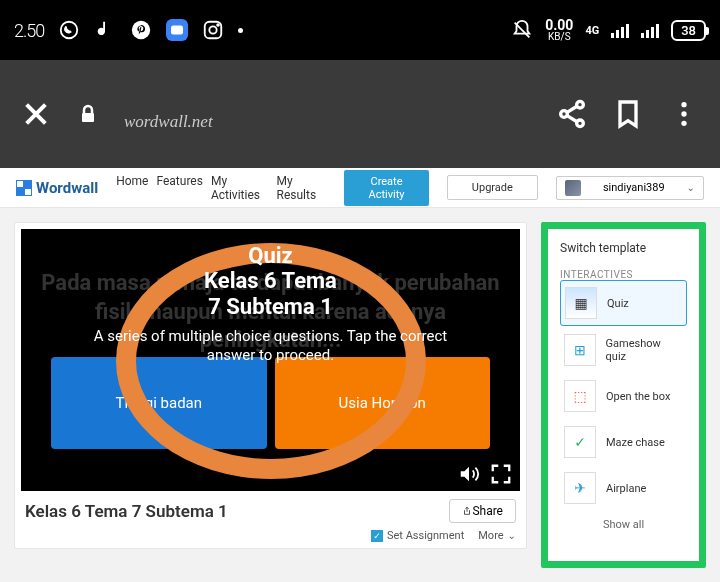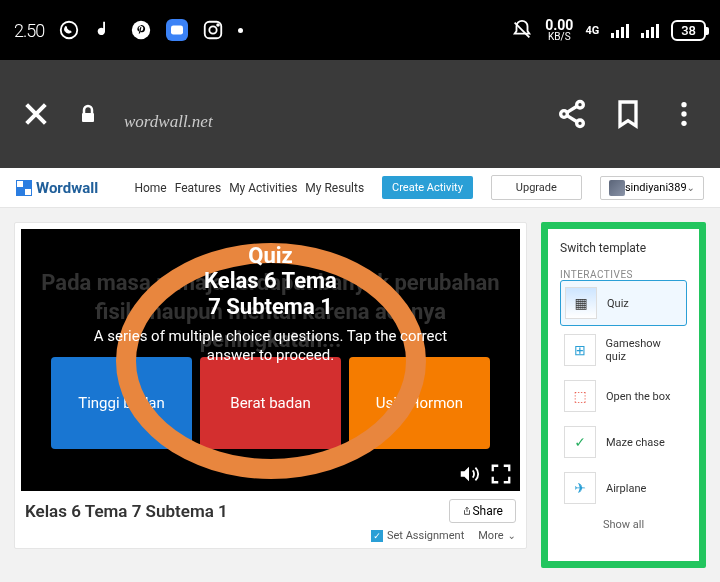--- a/index.html
+++ b/index.html
@@ -29,21 +29,21 @@
 .topnav{height:40px;background:#fff;border-bottom:1px solid #e5e5e5;display:flex;align-items:center;padding:0 16px;gap:18px}
 .logo{display:flex;align-items:center;gap:4px;font-weight:700;color:#205f9a;font-size:15px}
 .logo-icon{width:16px;height:16px;background:#2a7de1;display:inline-block;position:relative}
 .logo-icon::before,.logo-icon::after{content:"";position:absolute;background:#fff}
 .logo-icon::before{width:6px;height:6px;left:1px;top:1px}
 .logo-icon::after{width:6px;height:6px;right:1px;bottom:1px}
 .navlinks{display:flex;gap:8px;margin-left:auto}
 .navlink{font-size:12px;color:#333;text-decoration:none}
 .btn-create{background:#2a9fd6;color:#fff;padding:5px 10px;font-size:11px;border:none;border-radius:2px}
 .btn-upgrade{background:#fff;color:#333;padding:5px 24px;font-size:11px;border:1px solid #ccc;border-radius:2px}
-.userbox{display:flex;align-items:center;gap:0;border:1px solid #ccc;padding:3px 8px;font-size:11px;border-radius:2px}
+.userbox{display:flex;align-items:center;gap:22px;border:1px solid #ccc;padding:3px 8px;font-size:11px;border-radius:2px}
 .userbox .avatar{width:16px;height:16px;background:linear-gradient(135deg,#5a6478,#8a94a8);border-radius:2px}
 .chev{font-size:10px;color:#666}
 .body-area{flex:1;display:flex;background:#f2f2f2;padding:14px;gap:14px}
 .left-col{flex:1;display:flex;flex-direction:column}
 .game-card{background:#fff;border:1px solid #e5e5e5;border-radius:2px;padding:6px}
 .game-screen{background:#000;height:262px;position:relative;overflow:hidden}
 .gs-bg-text{position:absolute;top:40px;left:0;right:0;text-align:center;color:#333;font-size:22px;font-weight:700;line-height:1.3;padding:0 20px}
 .gs-buttons{position:absolute;bottom:42px;left:0;right:0;display:flex;justify-content:center;gap:8px;padding:0 30px}
 .gs-btn{flex:1;height:92px;border-radius:4px;display:flex;align-items:center;justify-content:center;text-align:center;color:#fff;font-size:15px;padding:6px}
 .gs-btn.blue{background:#1976d2}
@@ -197,21 +197,20 @@
       </div>
   </div>
 
   <div class="body-area">
     <div class="left-col">
       <div class="game-card">
         <div class="game-screen">
           <div class="gs-bg-text">Pada masa remaja terdapat banyak perubahan fisik maupun mental karena adanya peningkatan...</div>
           <div class="gs-buttons">
             <div class="gs-btn blue">Tinggi badan</div>
-            <div class="gs-btn red">Berat badan</div>
             <div class="gs-btn orange">Usia Hormon</div>
           </div>
           <div class="circle"></div>
           <div class="overlay">
             <div class="ov-quiz">Quiz</div>
             <div class="ov-title"><span>Kelas 6 Tema</span><br><span>7 Subtema 1</span></div>
             <div class="ov-desc">A series of multiple choice questions. Tap the correct answer to proceed.</div>
           </div>
           <div class="gs-controls">
             <div class="gs-ctrl"><svg viewBox="0 0 24 24" fill="#fff">

